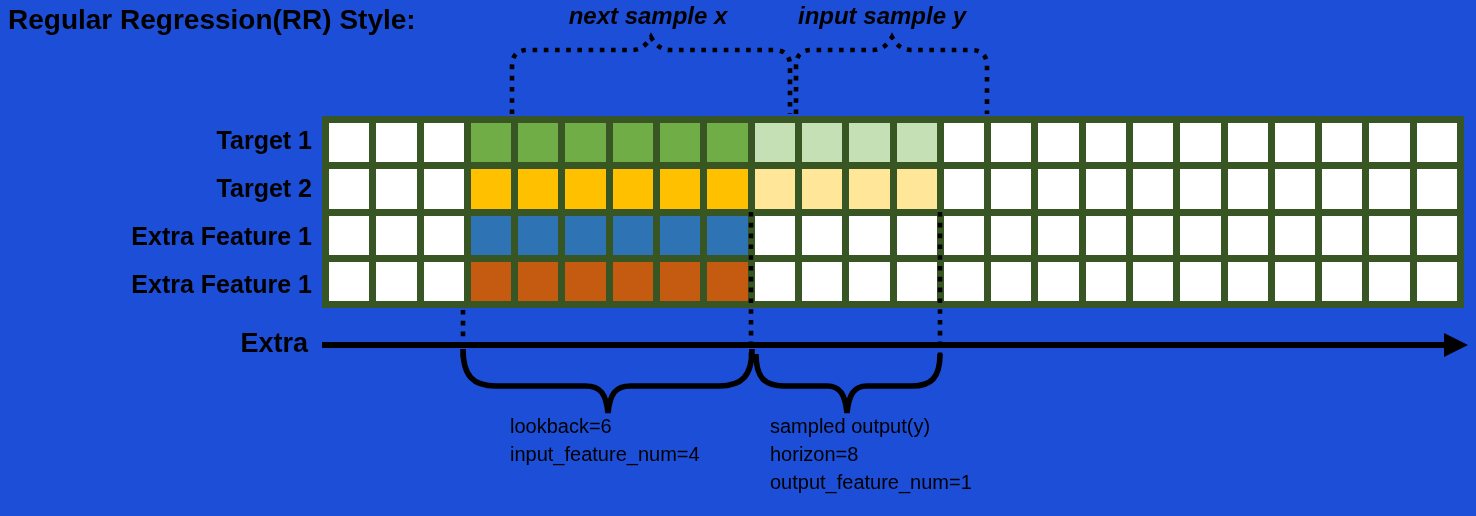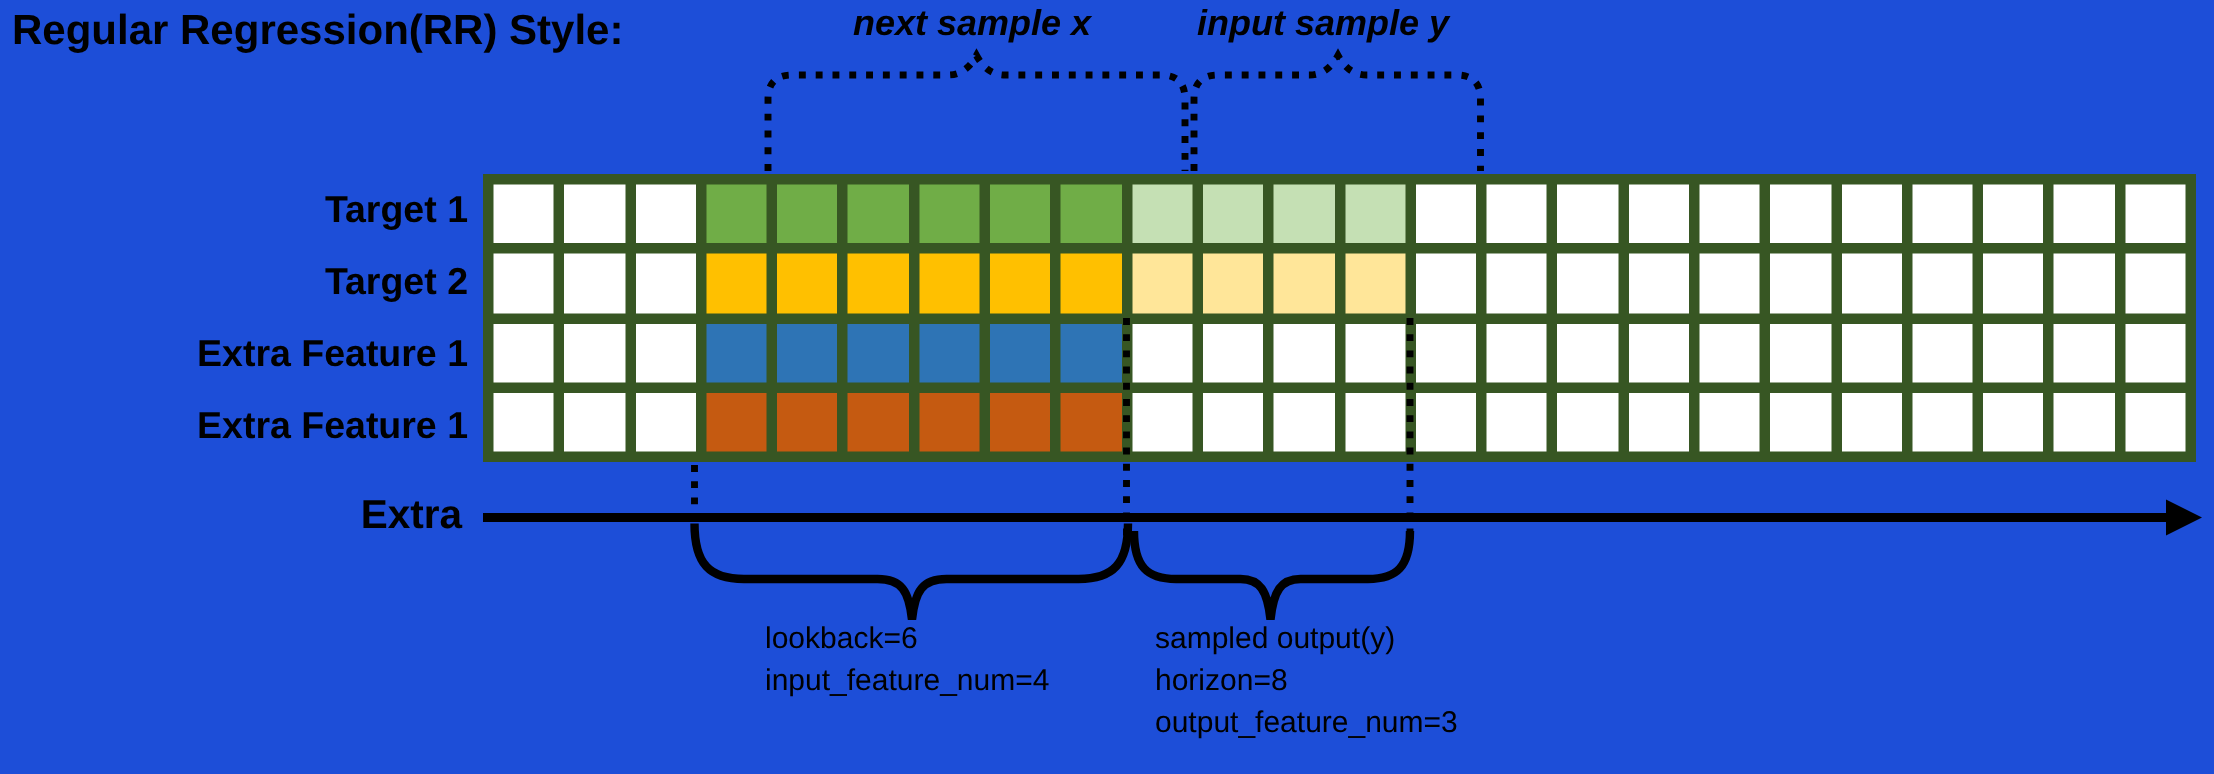--- a/index.html
+++ b/index.html
@@ -158,15 +158,15 @@
     <path d="M 756,354 C 756,378 765,386 784,386 L 827,386 C 840,386 845,394 847,413 C 849,394 854,386 867,386 L 912,386 C 931,386 940,378 940,354" fill="none" stroke="#000" stroke-width="5.6"></path>
   </svg>
 
   <div id="input-caption" class="abs caption">
     <div>lookback=6</div>
     <div>input_feature_num=4</div>
   </div>
   <div id="output-caption" class="abs caption">
     <div>sampled output(y)</div>
     <div>horizon=8</div>
-    <div>output_feature_num=3</div>
+    <div>output_feature_num=1</div>
   </div>
 </div>
 
 </body></html>

